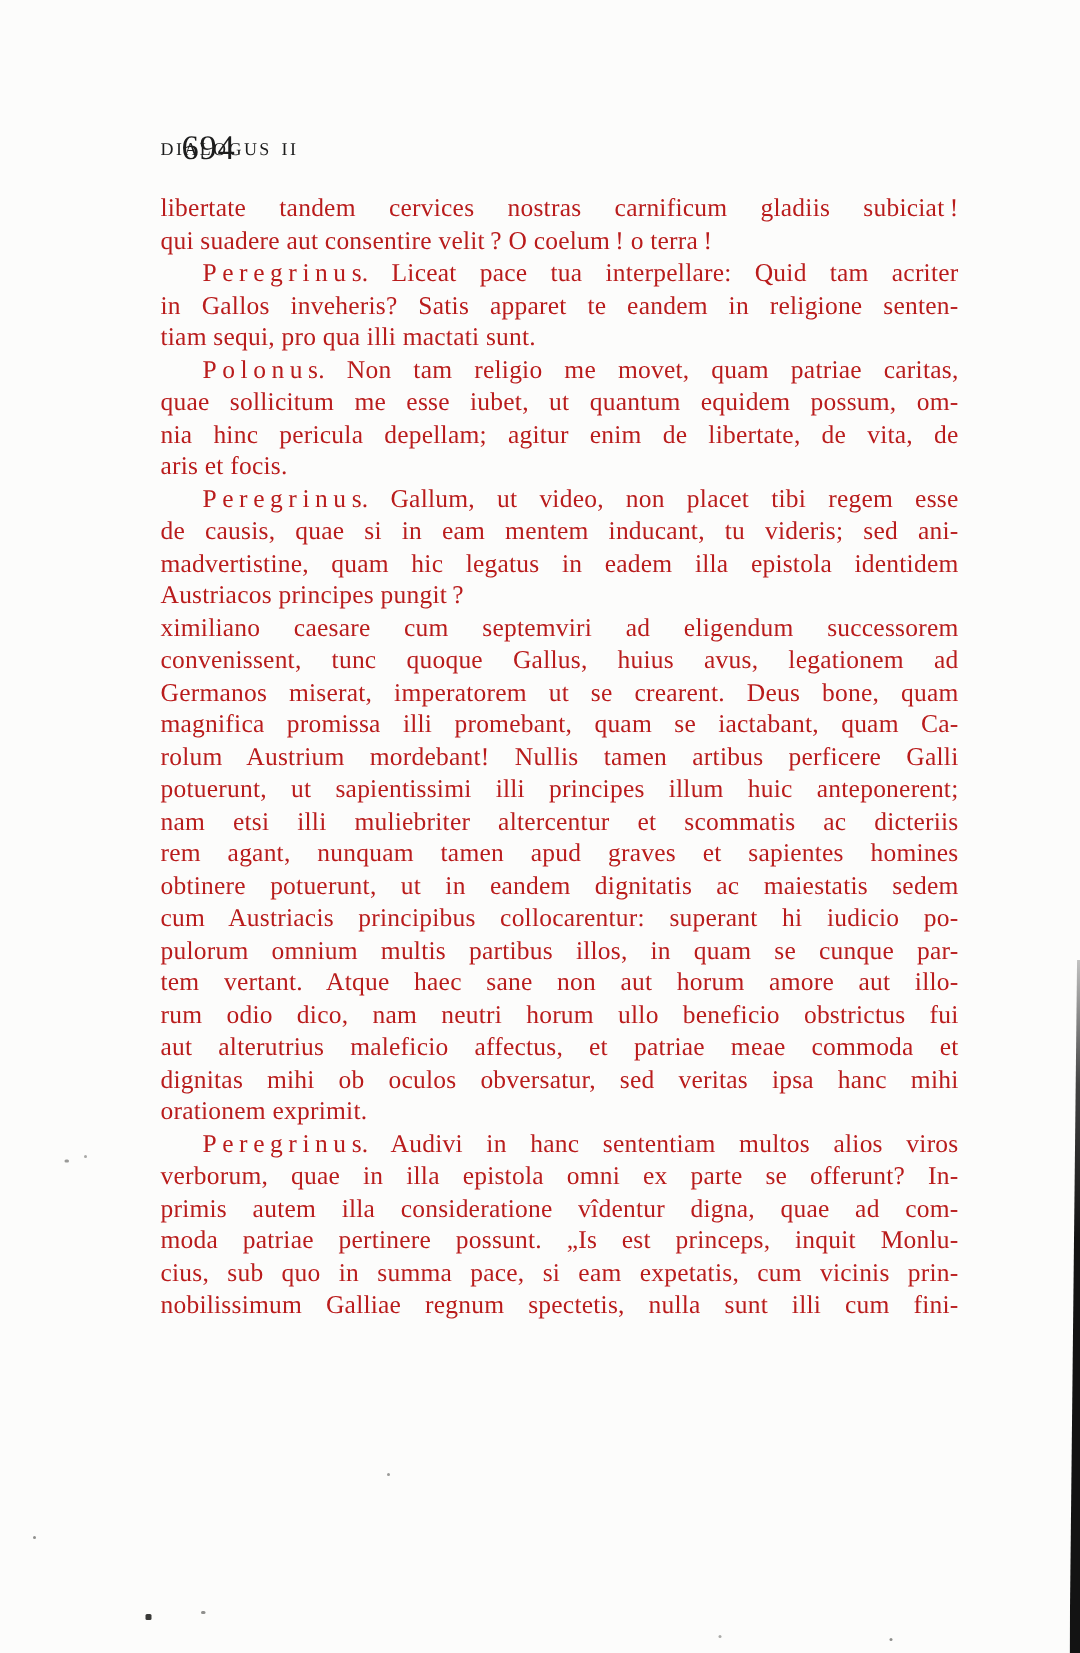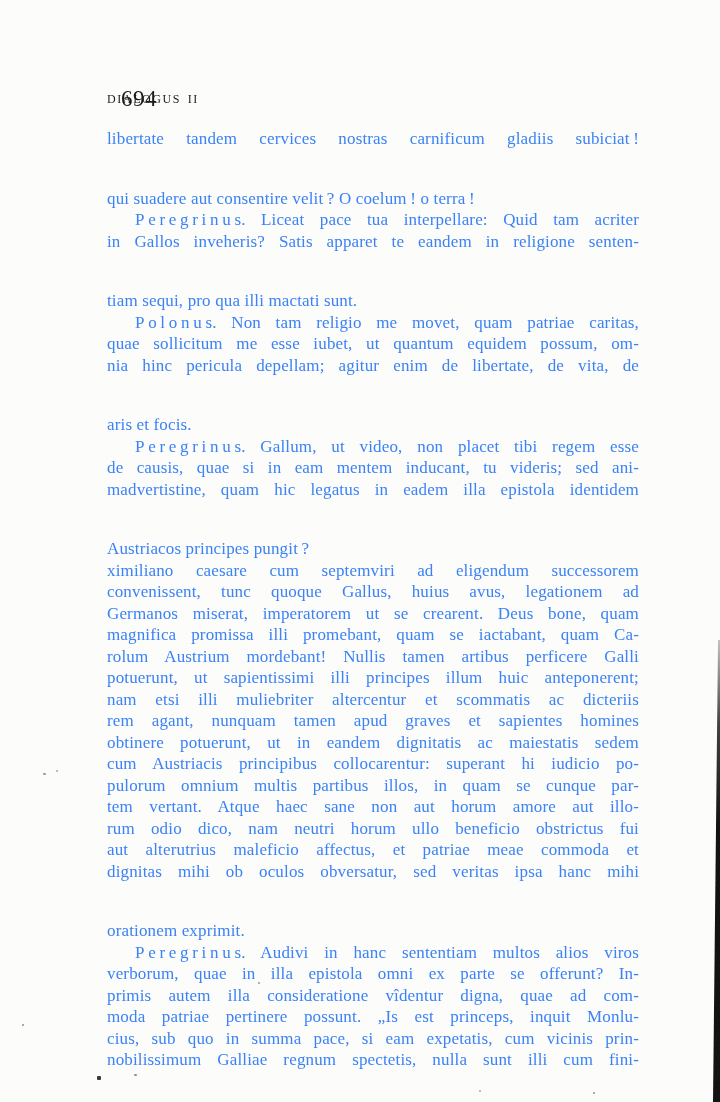--- a/index.html
+++ b/index.html
@@ -31,39 +31,39 @@
     letter-spacing: 0.15px;
   }
   .paragraph { margin: 0; }
   .line {
     text-align: justify;
     text-align-last: justify;
     white-space: normal;
     height: 21.5px;
   }
   .line.indent { text-indent: 28px; }
-  .line.last { text-align-last: left; margin-top: 38px; }
+  .line.last { text-align-last: left; }
   .edge-strip {
     position: absolute; right: 0; width: 7px;
     clip-path: polygon(72% 0, 100% 0, 100% 100%, 0 100%);
     background: linear-gradient(to bottom, rgba(20,20,20,0.25) 0%, rgba(20,20,20,0.8) 18%, #131313 40%);
   }
   .speck { position: absolute; border-radius: 1px; }
 </style>
 </head>
 <body>
 
 <div class="page" style="background: rgb(252, 252, 251);">
 
   <header class="running-head">
     <span class="page-number">694</span>
     <span class="head-title">DIALOGUS II</span>
   </header>
 
-  <main class="text-block" id="text-block" style="color: #3b82f6;">
+  <main class="text-block" id="text-block" style="color: #b91c1c;">
       <div class="paragraph">
         <div class="line">libertate tandem cervices nostras carnificum gladiis subiciat !</div>
         <div class="line last">qui suadere aut consentire velit ? O coelum ! o terra !</div>
       </div>
       <div class="paragraph">
         <div class="line indent">P e r e g r i n u s. Liceat pace tua interpellare: Quid tam acriter</div>
         <div class="line">in Gallos inveheris? Satis apparet te eandem in religione senten-</div>
         <div class="line last">tiam sequi, pro qua illi mactati sunt.</div>
       </div>
       <div class="paragraph">

